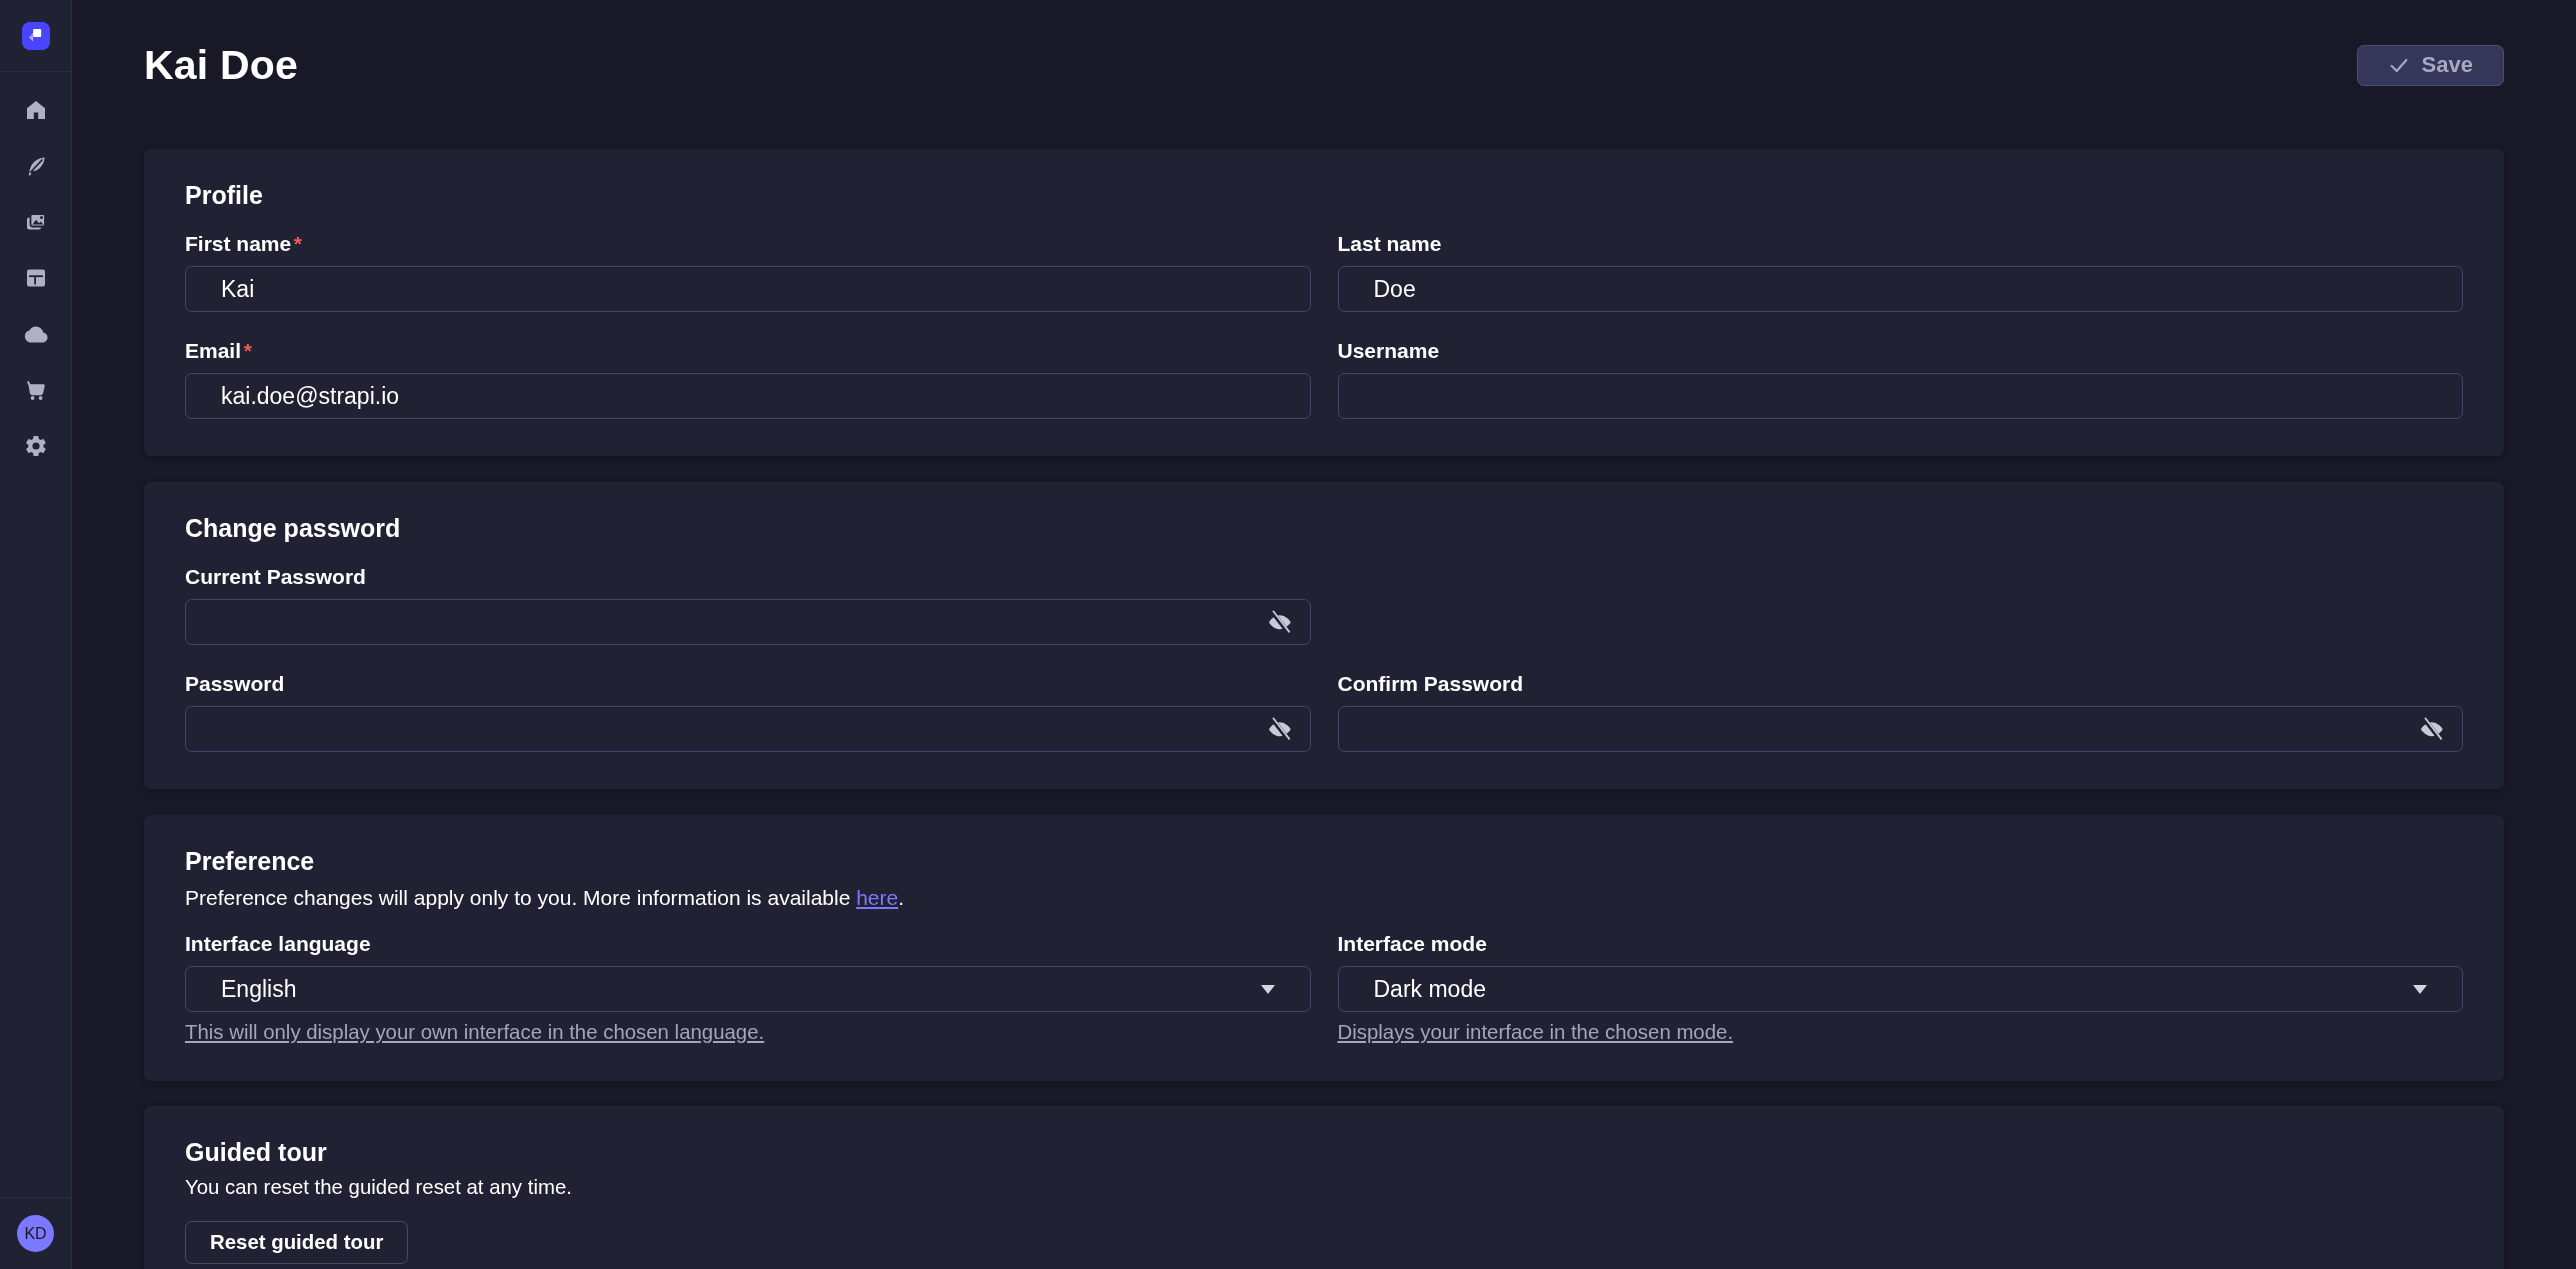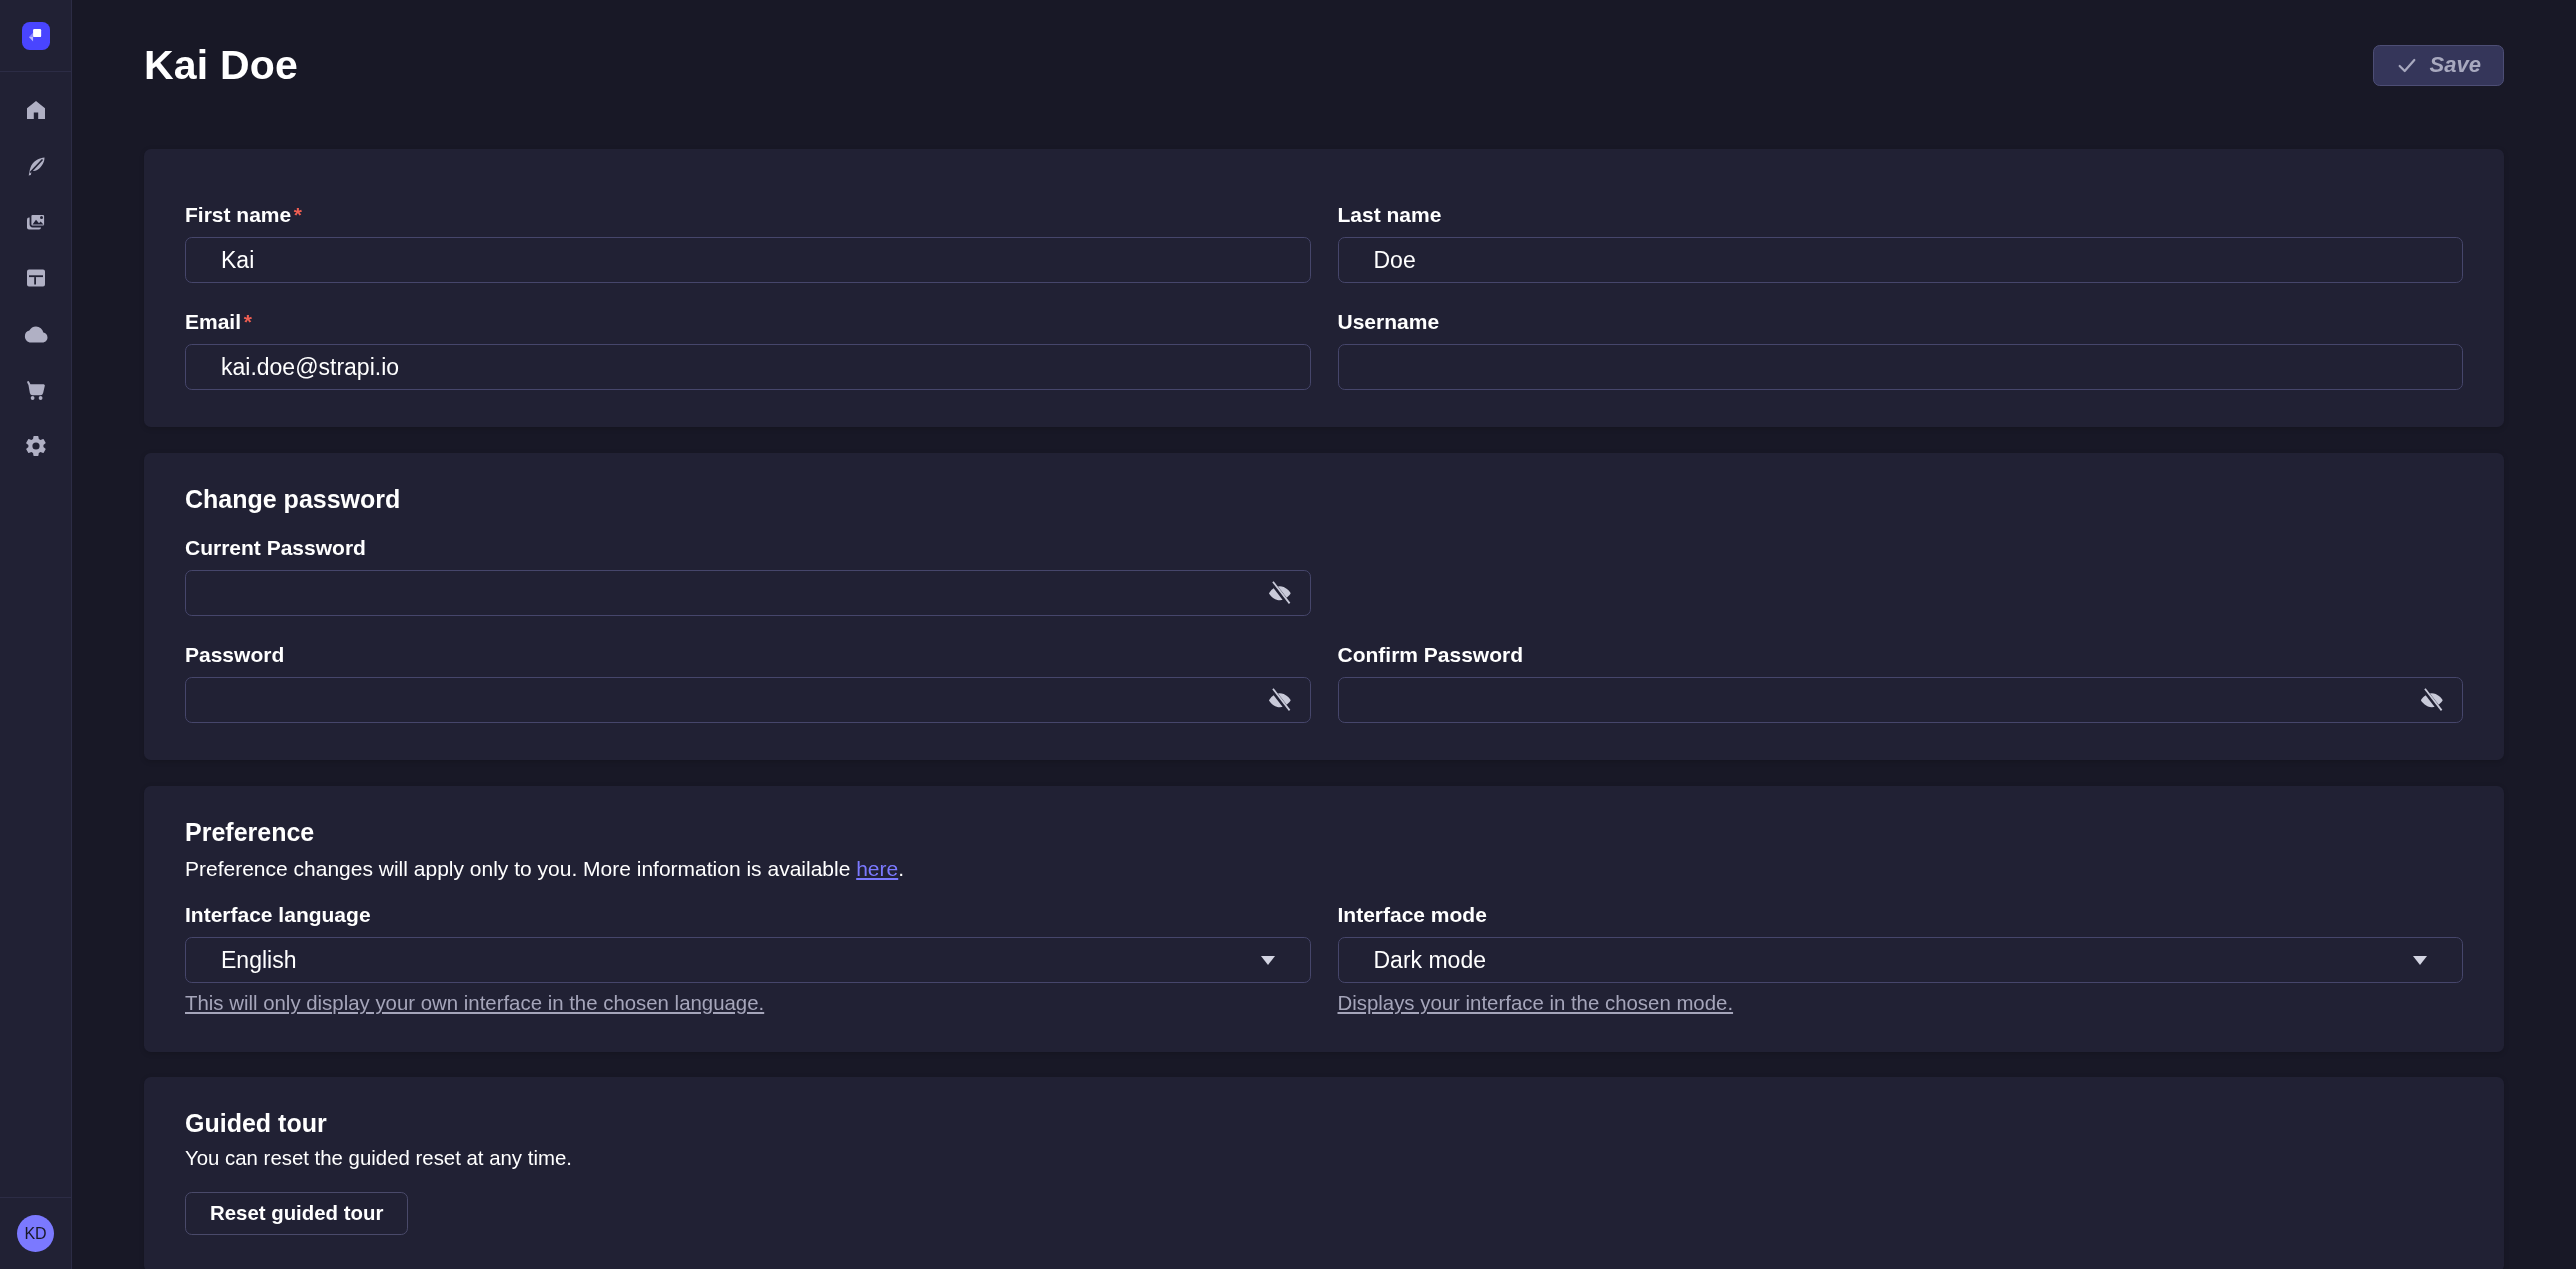--- a/index.html
+++ b/index.html
@@ -38,25 +38,25 @@
   }
 
   
   .main { margin-left: 72px; padding: 0 72px; }
   .page-header {
     margin-top: 41px; height: 48px;
     display: flex; align-items: center; justify-content: space-between;
   }
   .page-title { font-size: 41px; font-weight: 700; color: #ffffff; letter-spacing: 0.2px; }
   .save-btn {
-    height: 41px; padding: 0 22px; border-radius: 6.8px;
+    height: 41px; padding: 0 30px; border-radius: 6.8px;
     background: #35365a; border: 0.9px solid #4d4e75;
     color: #a8a9bf; font-size: 22px; font-weight: 600;
     font-family: "Liberation Sans", sans-serif;
-    display: flex; align-items: center; gap: 12px; cursor: pointer; font-style: italic;
+    display: flex; align-items: center; gap: 12px; cursor: pointer;
   }
   .save-btn svg { width: 22px; height: 22px; }
 
   .content { margin-top: 60px; display: flex; flex-direction: column; gap: 25.6px; }
 
   .card {
     background: #212134; border-radius: 6.8px;
     padding: 32px 41px 37px 41px;
     box-shadow: 0 1.7px 5.1px rgba(0,0,0,0.15);
   }
@@ -178,20 +178,21 @@
       <svg viewBox="0 0 24 24">
         <path d="M4 13 L9.5 18.5 L20 6.5" fill="none" stroke="currentColor" stroke-width="2.4" stroke-linecap="round" stroke-linejoin="round"></path>
       </svg>
       <span>Save</span>
     </button>
   </div>
 
   <div class="content">
 
     <section class="card">
+      <h2 class="section-title">Profile</h2>
       <div class="field-grid">
         <div>
           <label class="field-label">
             <span>First name</span><span class="req">*</span>
           </label>
           <input class="text-input" type="text" value="Kai" style="">
         </div>
         <div>
           <label class="field-label">Last name</label>
           <input class="text-input" type="text" value="Doe" style="">

